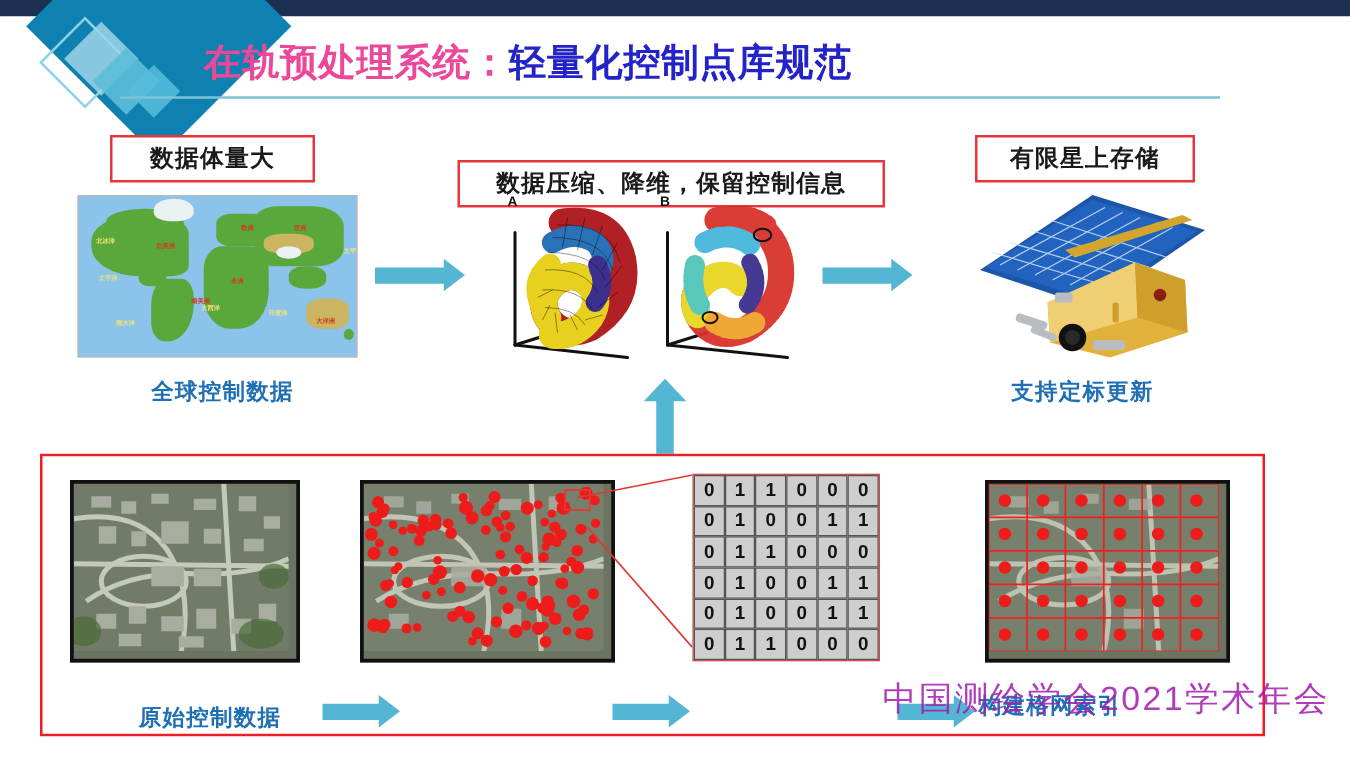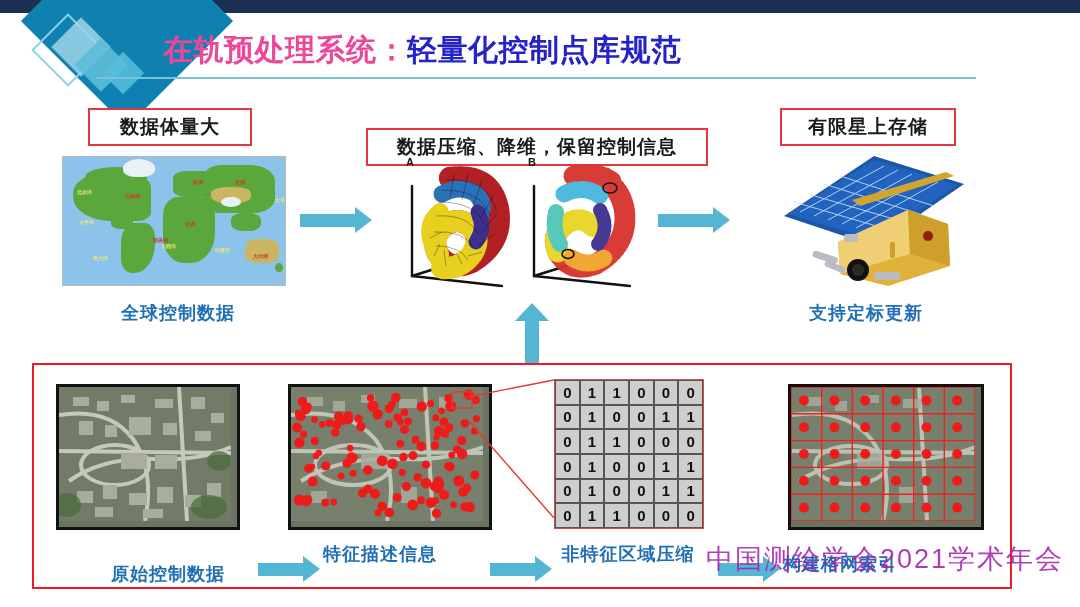--- a/index.html
+++ b/index.html
@@ -452,21 +452,20 @@
         <circle cx="79.6" cy="11.0" r="3.7"></circle>
         <circle cx="126.6" cy="90.2" r="4.3"></circle>
         <circle cx="117.1" cy="34.3" r="3.9"></circle>
         <circle cx="8.4" cy="113.1" r="5.5"></circle>
         <circle cx="23.7" cy="54.0" r="4.0"></circle>
         <circle cx="144.6" cy="113.6" r="3.5"></circle>
       </g>
   </svg>
 </div>
 <div class="bluecap" id="cap-feature">
-    <div>特征描述信息</div>
   </div>
 <div class="arrow-r" id="arrow-b2">
   <div class="shaft"></div>
     <div class="head"></div>
 </div>
 
 <svg style="position:absolute;left:440px;top:378px;width:130px;height:140px;pointer-events:none;">
   <line x1="22" y1="20" x2="114" y2="2" stroke="#e03a30" stroke-width="1.4"></line>
   <line x1="30" y1="44" x2="114" y2="140" stroke="#e03a30" stroke-width="1.4"></line>
   <rect x="12" y="14" width="20" height="16" fill="none" stroke="#e03a30" stroke-width="1.4"></rect>
@@ -504,21 +503,20 @@
     <div class="cell">1</div>
     <div class="cell">1</div>
     <div class="cell">0</div>
     <div class="cell">1</div>
     <div class="cell">1</div>
     <div class="cell">0</div>
     <div class="cell">0</div>
     <div class="cell">0</div>
   </div>
 <div class="bluecap" id="cap-binary">
-    <div>非特征区域压缩</div>
   </div>
 <div class="arrow-r" id="arrow-b3">
   <div class="shaft"></div>
     <div class="head"></div>
 </div>
 
 <div class="panel aerial" id="aerial-grid">
   <svg width="184" height="134" viewBox="0 0 184 134">
     <rect width="184" height="134" fill="#77806c"></rect>
     <g stroke="#cfd2c4" stroke-width="4" fill="none" opacity=".8">

